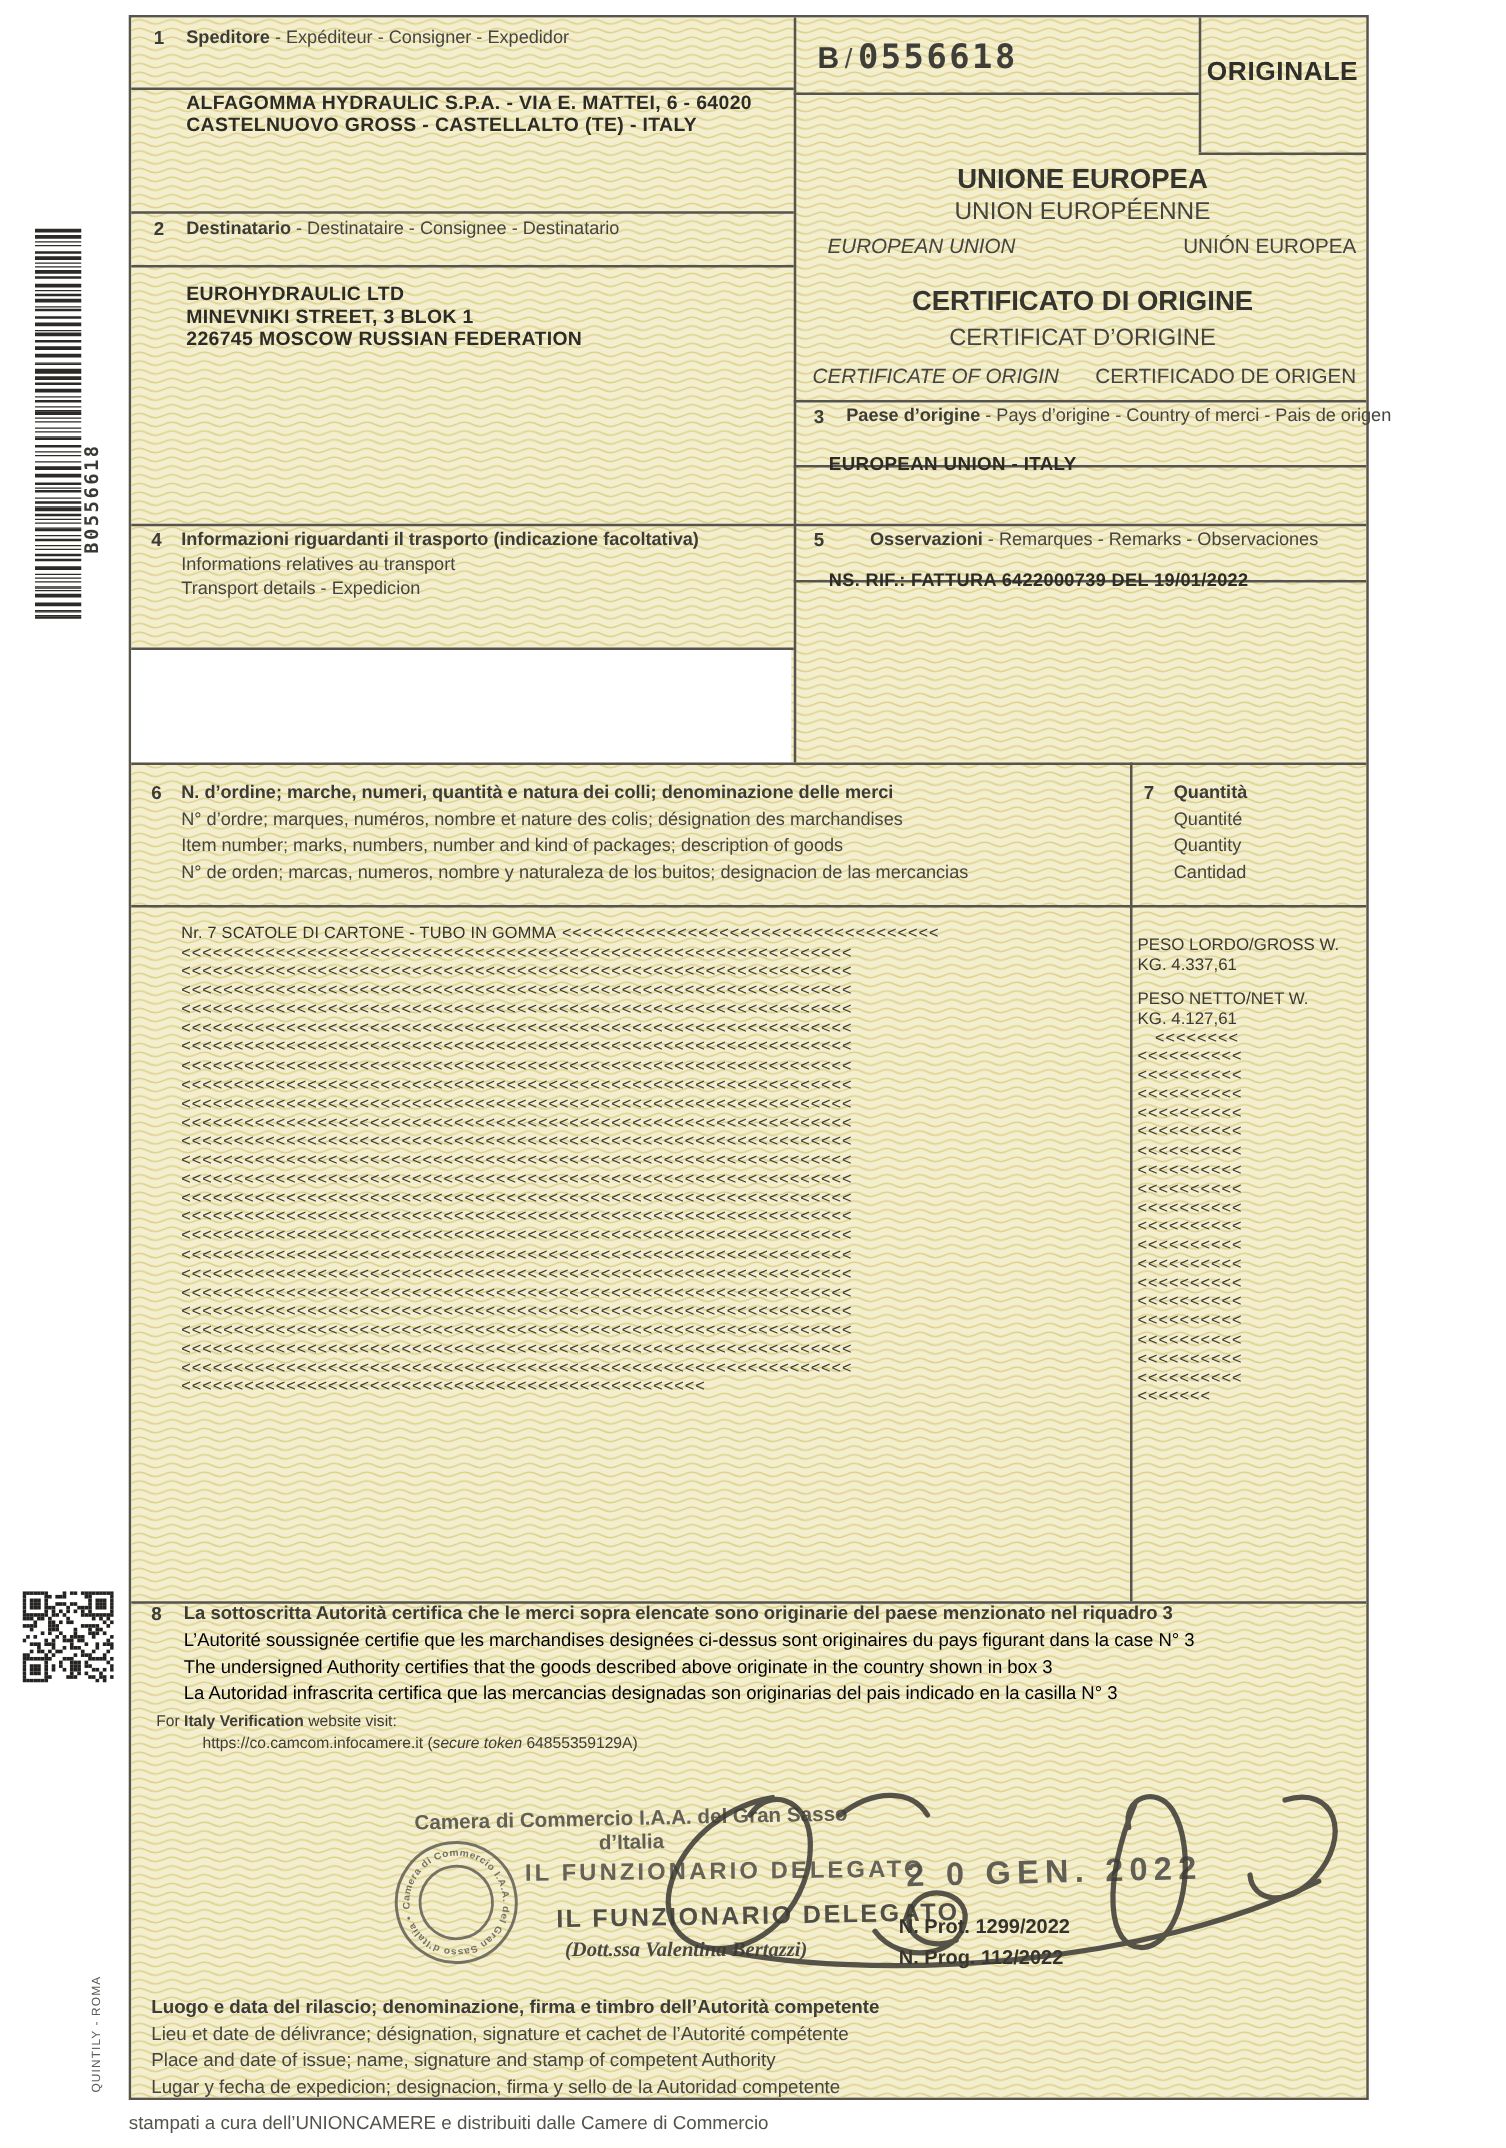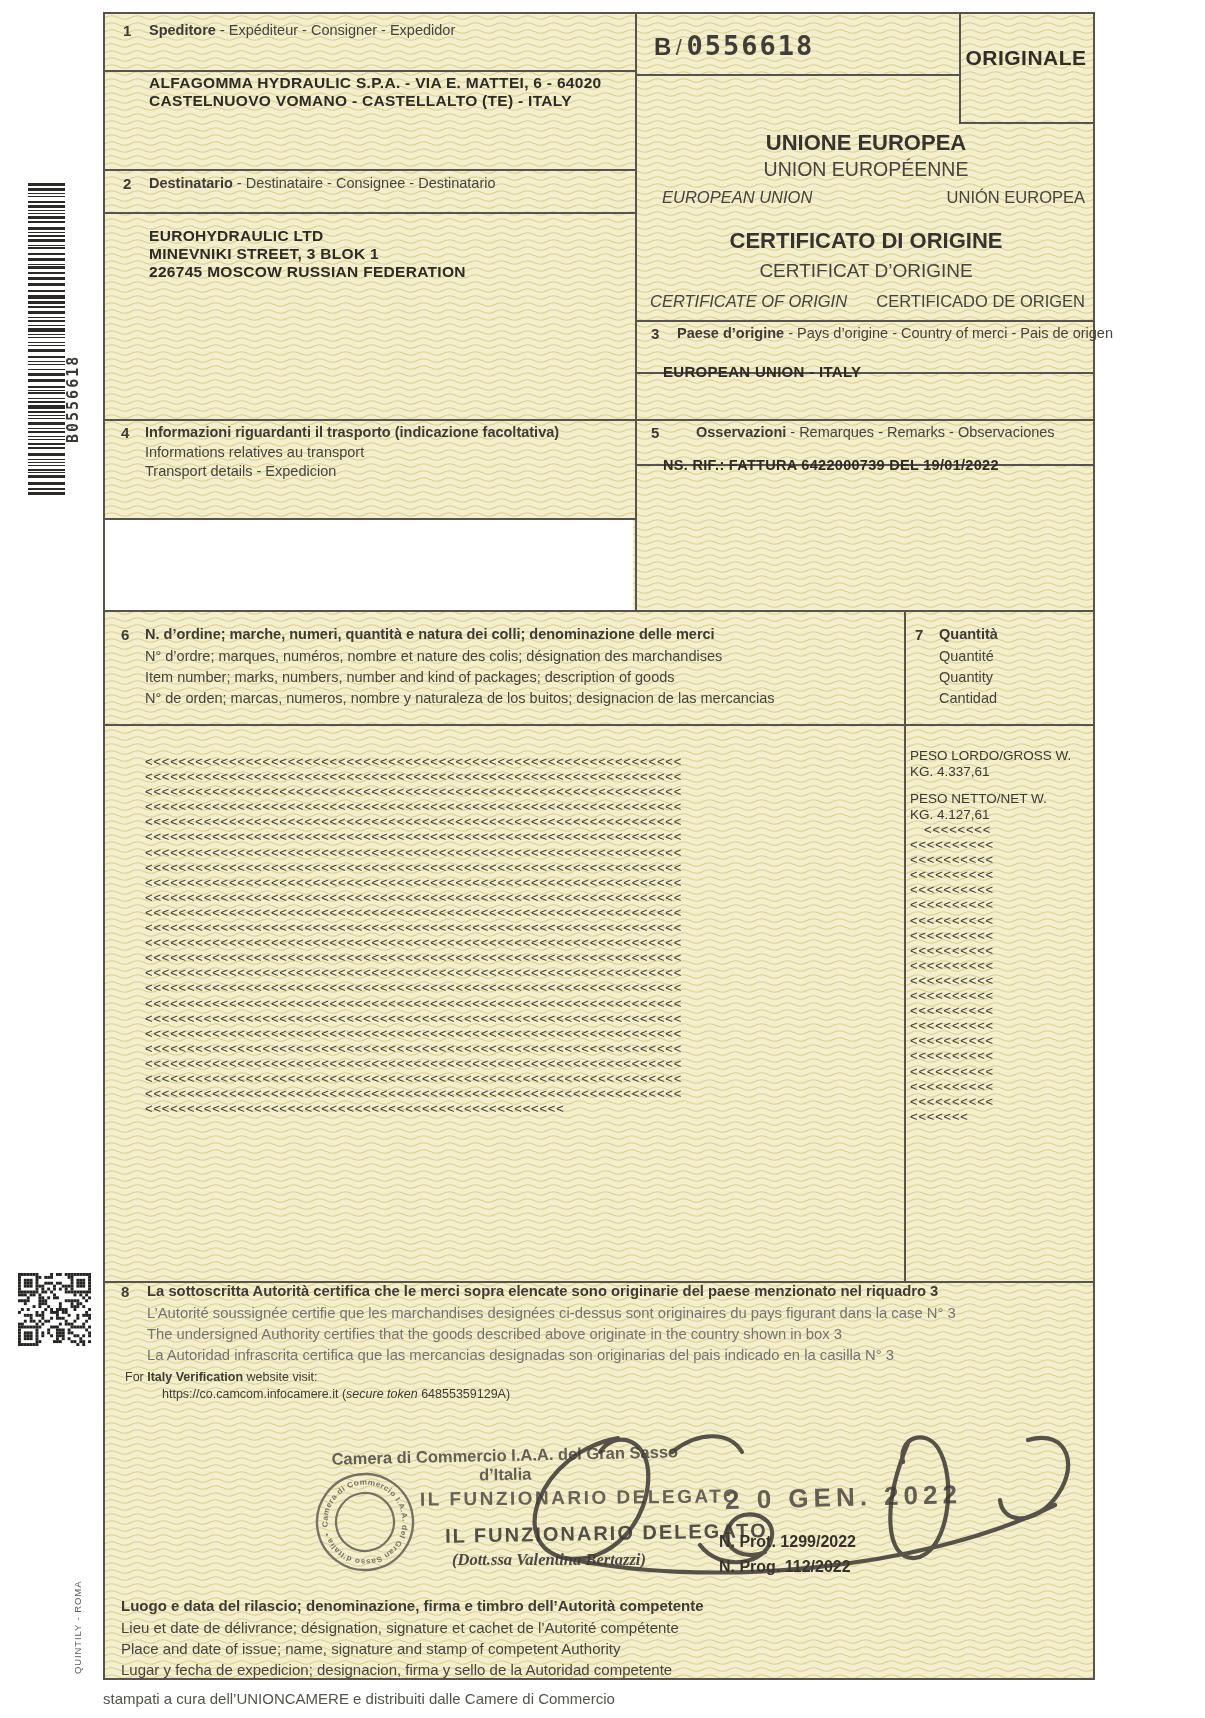--- a/index.html
+++ b/index.html
@@ -18,21 +18,21 @@
   .num{font-size:15px;font-weight:700;color:#3c3b35;}
   .typed{font-size:15.5px;font-weight:700;letter-spacing:.3px;color:#2c2b26;white-space:nowrap;}
   .hdr-b{font-size:22px;font-weight:700;color:#35342e;text-align:center;width:462px;left:530px;}
   .hdr-m{font-size:19.5px;color:#45443e;text-align:center;width:462px;left:530px;}
   .hdr-s{font-size:16.5px;color:#45443e;white-space:nowrap;}
   .ital{font-style:italic;}
   .chevwrap{position:absolute;overflow:hidden;}
   .chevrow{height:15.1px;line-height:15.1px;font-size:13px;letter-spacing:.8px;
            color:#3d3b35;white-space:nowrap;overflow:hidden;}
   .qtytxt{font-size:13.5px;color:#3a3933;white-space:nowrap;font-weight:400;}
-  .small8{font-size:14.8px;color:#737373;white-space:nowrap;}
+  .small8{font-size:14.8px;color:#000000;white-space:nowrap;}
   .fine{font-size:12.5px;color:#3d3c36;white-space:nowrap;}
   .stampgray{color:#57544c;}
   .vtext{writing-mode:vertical-rl;transform:rotate(180deg);}
   .barcode{position:absolute;left:28px;top:183px;width:37px;}
   .barcode div{background:#2b2a26;width:100%;}
   .mono{font-family:"DejaVu Sans Mono", monospace;}
   .serif{font-family:"Liberation Serif", serif;}
   .nowrap{white-space:nowrap;}
   svg text{font-family:"Liberation Sans", sans-serif;}
 </style>
@@ -471,21 +471,21 @@
     <div class="hl" style="top:596px;left:0;width:988px;"></div>
     <div class="hl" style="top:710px;left:0;width:988px;"></div>
     <div class="hl" style="top:1267px;left:0;width:988px;"></div>
     <div class="vl" style="left:530px;top:0;height:596px;"></div>
     <div class="vl" style="left:799px;top:596px;height:671px;"></div>
     <div class="vl" style="left:854px;top:0;height:108px;"></div>
 
     <div class="abs num" style="left:18px;top:8px;">1</div>
     <div class="abs lbl" style="left:44px;top:8px;"><b>Speditore</b><span> - Expéditeur - Consigner - Expedidor</span></div>
     <div class="abs typed" style="left:44px;top:60px;">ALFAGOMMA HYDRAULIC S.P.A. - VIA E. MATTEI, 6 - 64020</div>
-    <div class="abs typed" style="left:44px;top:78px;">CASTELNUOVO VOMANO - CASTELLALTO (TE) - ITALY</div>
+    <div class="abs typed" style="left:44px;top:78px;">CASTELNUOVO GROSS - CASTELLALTO (TE) - ITALY</div>
 
     <div class="abs num" style="left:18px;top:161px;">2</div>
     <div class="abs lbl" style="left:44px;top:161px;"><b>Destinatario</b><span> - Destinataire - Consignee - Destinatario</span></div>
     <div class="abs typed" style="left:44px;top:213px;">EUROHYDRAULIC LTD</div>
     <div class="abs typed" style="left:44px;top:231px;">MINEVNIKI STREET, 3 BLOK 1</div>
     <div class="abs typed" style="left:44px;top:249px;">226745 MOSCOW RUSSIAN FEDERATION</div>
 
     <div class="abs nowrap" style="left:549px;top:16px;">
       <span style="font-size:24px;font-weight:700;color:#3a3933;">B</span>
       <span style="font-size:22px;color:#4a4943;">/</span>
@@ -520,20 +520,24 @@
     <div class="abs lbl" style="left:40px;top:634px;">N° d’ordre; marques, numéros, nombre et nature des colis; désignation des marchandises</div>
     <div class="abs lbl" style="left:40px;top:655px;">Item number; marks, numbers, number and kind of packages; description of goods</div>
     <div class="abs lbl" style="left:40px;top:676px;">N° de orden; marcas, numeros, nombre y naturaleza de los buitos; designacion de las mercancias</div>
 
     <div class="abs num" style="left:810px;top:612px;">7</div>
     <div class="abs lbl" style="left:834px;top:612px;font-weight:700;color:#3c3b35;">Quantità</div>
     <div class="abs lbl" style="left:834px;top:634px;">Quantité</div>
     <div class="abs lbl" style="left:834px;top:655px;">Quantity</div>
     <div class="abs lbl" style="left:834px;top:676px;">Cantidad</div>
 
+    <div class="abs chevrow" style="left:40px;top:724px;width:750px;">
+      <span style="color:#33322c;letter-spacing:.2px;">Nr. 7 SCATOLE DI CARTONE - TUBO IN GOMMA</span>
+      <span> &lt;&lt;&lt;&lt;&lt;&lt;&lt;&lt;&lt;&lt;&lt;&lt;&lt;&lt;&lt;&lt;&lt;&lt;&lt;&lt;&lt;&lt;&lt;&lt;&lt;&lt;&lt;&lt;&lt;&lt;&lt;&lt;&lt;&lt;&lt;&lt;</span>
+    </div>
     <div class="chevwrap" style="left:40px;top:740px;width:750px;">
         <div class="chevrow">&lt;&lt;&lt;&lt;&lt;&lt;&lt;&lt;&lt;&lt;&lt;&lt;&lt;&lt;&lt;&lt;&lt;&lt;&lt;&lt;&lt;&lt;&lt;&lt;&lt;&lt;&lt;&lt;&lt;&lt;&lt;&lt;&lt;&lt;&lt;&lt;&lt;&lt;&lt;&lt;&lt;&lt;&lt;&lt;&lt;&lt;&lt;&lt;&lt;&lt;&lt;&lt;&lt;&lt;&lt;&lt;&lt;&lt;&lt;&lt;&lt;&lt;&lt;&lt;</div>
         <div class="chevrow">&lt;&lt;&lt;&lt;&lt;&lt;&lt;&lt;&lt;&lt;&lt;&lt;&lt;&lt;&lt;&lt;&lt;&lt;&lt;&lt;&lt;&lt;&lt;&lt;&lt;&lt;&lt;&lt;&lt;&lt;&lt;&lt;&lt;&lt;&lt;&lt;&lt;&lt;&lt;&lt;&lt;&lt;&lt;&lt;&lt;&lt;&lt;&lt;&lt;&lt;&lt;&lt;&lt;&lt;&lt;&lt;&lt;&lt;&lt;&lt;&lt;&lt;&lt;&lt;</div>
         <div class="chevrow">&lt;&lt;&lt;&lt;&lt;&lt;&lt;&lt;&lt;&lt;&lt;&lt;&lt;&lt;&lt;&lt;&lt;&lt;&lt;&lt;&lt;&lt;&lt;&lt;&lt;&lt;&lt;&lt;&lt;&lt;&lt;&lt;&lt;&lt;&lt;&lt;&lt;&lt;&lt;&lt;&lt;&lt;&lt;&lt;&lt;&lt;&lt;&lt;&lt;&lt;&lt;&lt;&lt;&lt;&lt;&lt;&lt;&lt;&lt;&lt;&lt;&lt;&lt;&lt;</div>
         <div class="chevrow">&lt;&lt;&lt;&lt;&lt;&lt;&lt;&lt;&lt;&lt;&lt;&lt;&lt;&lt;&lt;&lt;&lt;&lt;&lt;&lt;&lt;&lt;&lt;&lt;&lt;&lt;&lt;&lt;&lt;&lt;&lt;&lt;&lt;&lt;&lt;&lt;&lt;&lt;&lt;&lt;&lt;&lt;&lt;&lt;&lt;&lt;&lt;&lt;&lt;&lt;&lt;&lt;&lt;&lt;&lt;&lt;&lt;&lt;&lt;&lt;&lt;&lt;&lt;&lt;</div>
         <div class="chevrow">&lt;&lt;&lt;&lt;&lt;&lt;&lt;&lt;&lt;&lt;&lt;&lt;&lt;&lt;&lt;&lt;&lt;&lt;&lt;&lt;&lt;&lt;&lt;&lt;&lt;&lt;&lt;&lt;&lt;&lt;&lt;&lt;&lt;&lt;&lt;&lt;&lt;&lt;&lt;&lt;&lt;&lt;&lt;&lt;&lt;&lt;&lt;&lt;&lt;&lt;&lt;&lt;&lt;&lt;&lt;&lt;&lt;&lt;&lt;&lt;&lt;&lt;&lt;&lt;</div>
         <div class="chevrow">&lt;&lt;&lt;&lt;&lt;&lt;&lt;&lt;&lt;&lt;&lt;&lt;&lt;&lt;&lt;&lt;&lt;&lt;&lt;&lt;&lt;&lt;&lt;&lt;&lt;&lt;&lt;&lt;&lt;&lt;&lt;&lt;&lt;&lt;&lt;&lt;&lt;&lt;&lt;&lt;&lt;&lt;&lt;&lt;&lt;&lt;&lt;&lt;&lt;&lt;&lt;&lt;&lt;&lt;&lt;&lt;&lt;&lt;&lt;&lt;&lt;&lt;&lt;&lt;</div>
         <div class="chevrow">&lt;&lt;&lt;&lt;&lt;&lt;&lt;&lt;&lt;&lt;&lt;&lt;&lt;&lt;&lt;&lt;&lt;&lt;&lt;&lt;&lt;&lt;&lt;&lt;&lt;&lt;&lt;&lt;&lt;&lt;&lt;&lt;&lt;&lt;&lt;&lt;&lt;&lt;&lt;&lt;&lt;&lt;&lt;&lt;&lt;&lt;&lt;&lt;&lt;&lt;&lt;&lt;&lt;&lt;&lt;&lt;&lt;&lt;&lt;&lt;&lt;&lt;&lt;&lt;</div>
         <div class="chevrow">&lt;&lt;&lt;&lt;&lt;&lt;&lt;&lt;&lt;&lt;&lt;&lt;&lt;&lt;&lt;&lt;&lt;&lt;&lt;&lt;&lt;&lt;&lt;&lt;&lt;&lt;&lt;&lt;&lt;&lt;&lt;&lt;&lt;&lt;&lt;&lt;&lt;&lt;&lt;&lt;&lt;&lt;&lt;&lt;&lt;&lt;&lt;&lt;&lt;&lt;&lt;&lt;&lt;&lt;&lt;&lt;&lt;&lt;&lt;&lt;&lt;&lt;&lt;&lt;</div>
         <div class="chevrow">&lt;&lt;&lt;&lt;&lt;&lt;&lt;&lt;&lt;&lt;&lt;&lt;&lt;&lt;&lt;&lt;&lt;&lt;&lt;&lt;&lt;&lt;&lt;&lt;&lt;&lt;&lt;&lt;&lt;&lt;&lt;&lt;&lt;&lt;&lt;&lt;&lt;&lt;&lt;&lt;&lt;&lt;&lt;&lt;&lt;&lt;&lt;&lt;&lt;&lt;&lt;&lt;&lt;&lt;&lt;&lt;&lt;&lt;&lt;&lt;&lt;&lt;&lt;&lt;</div>

